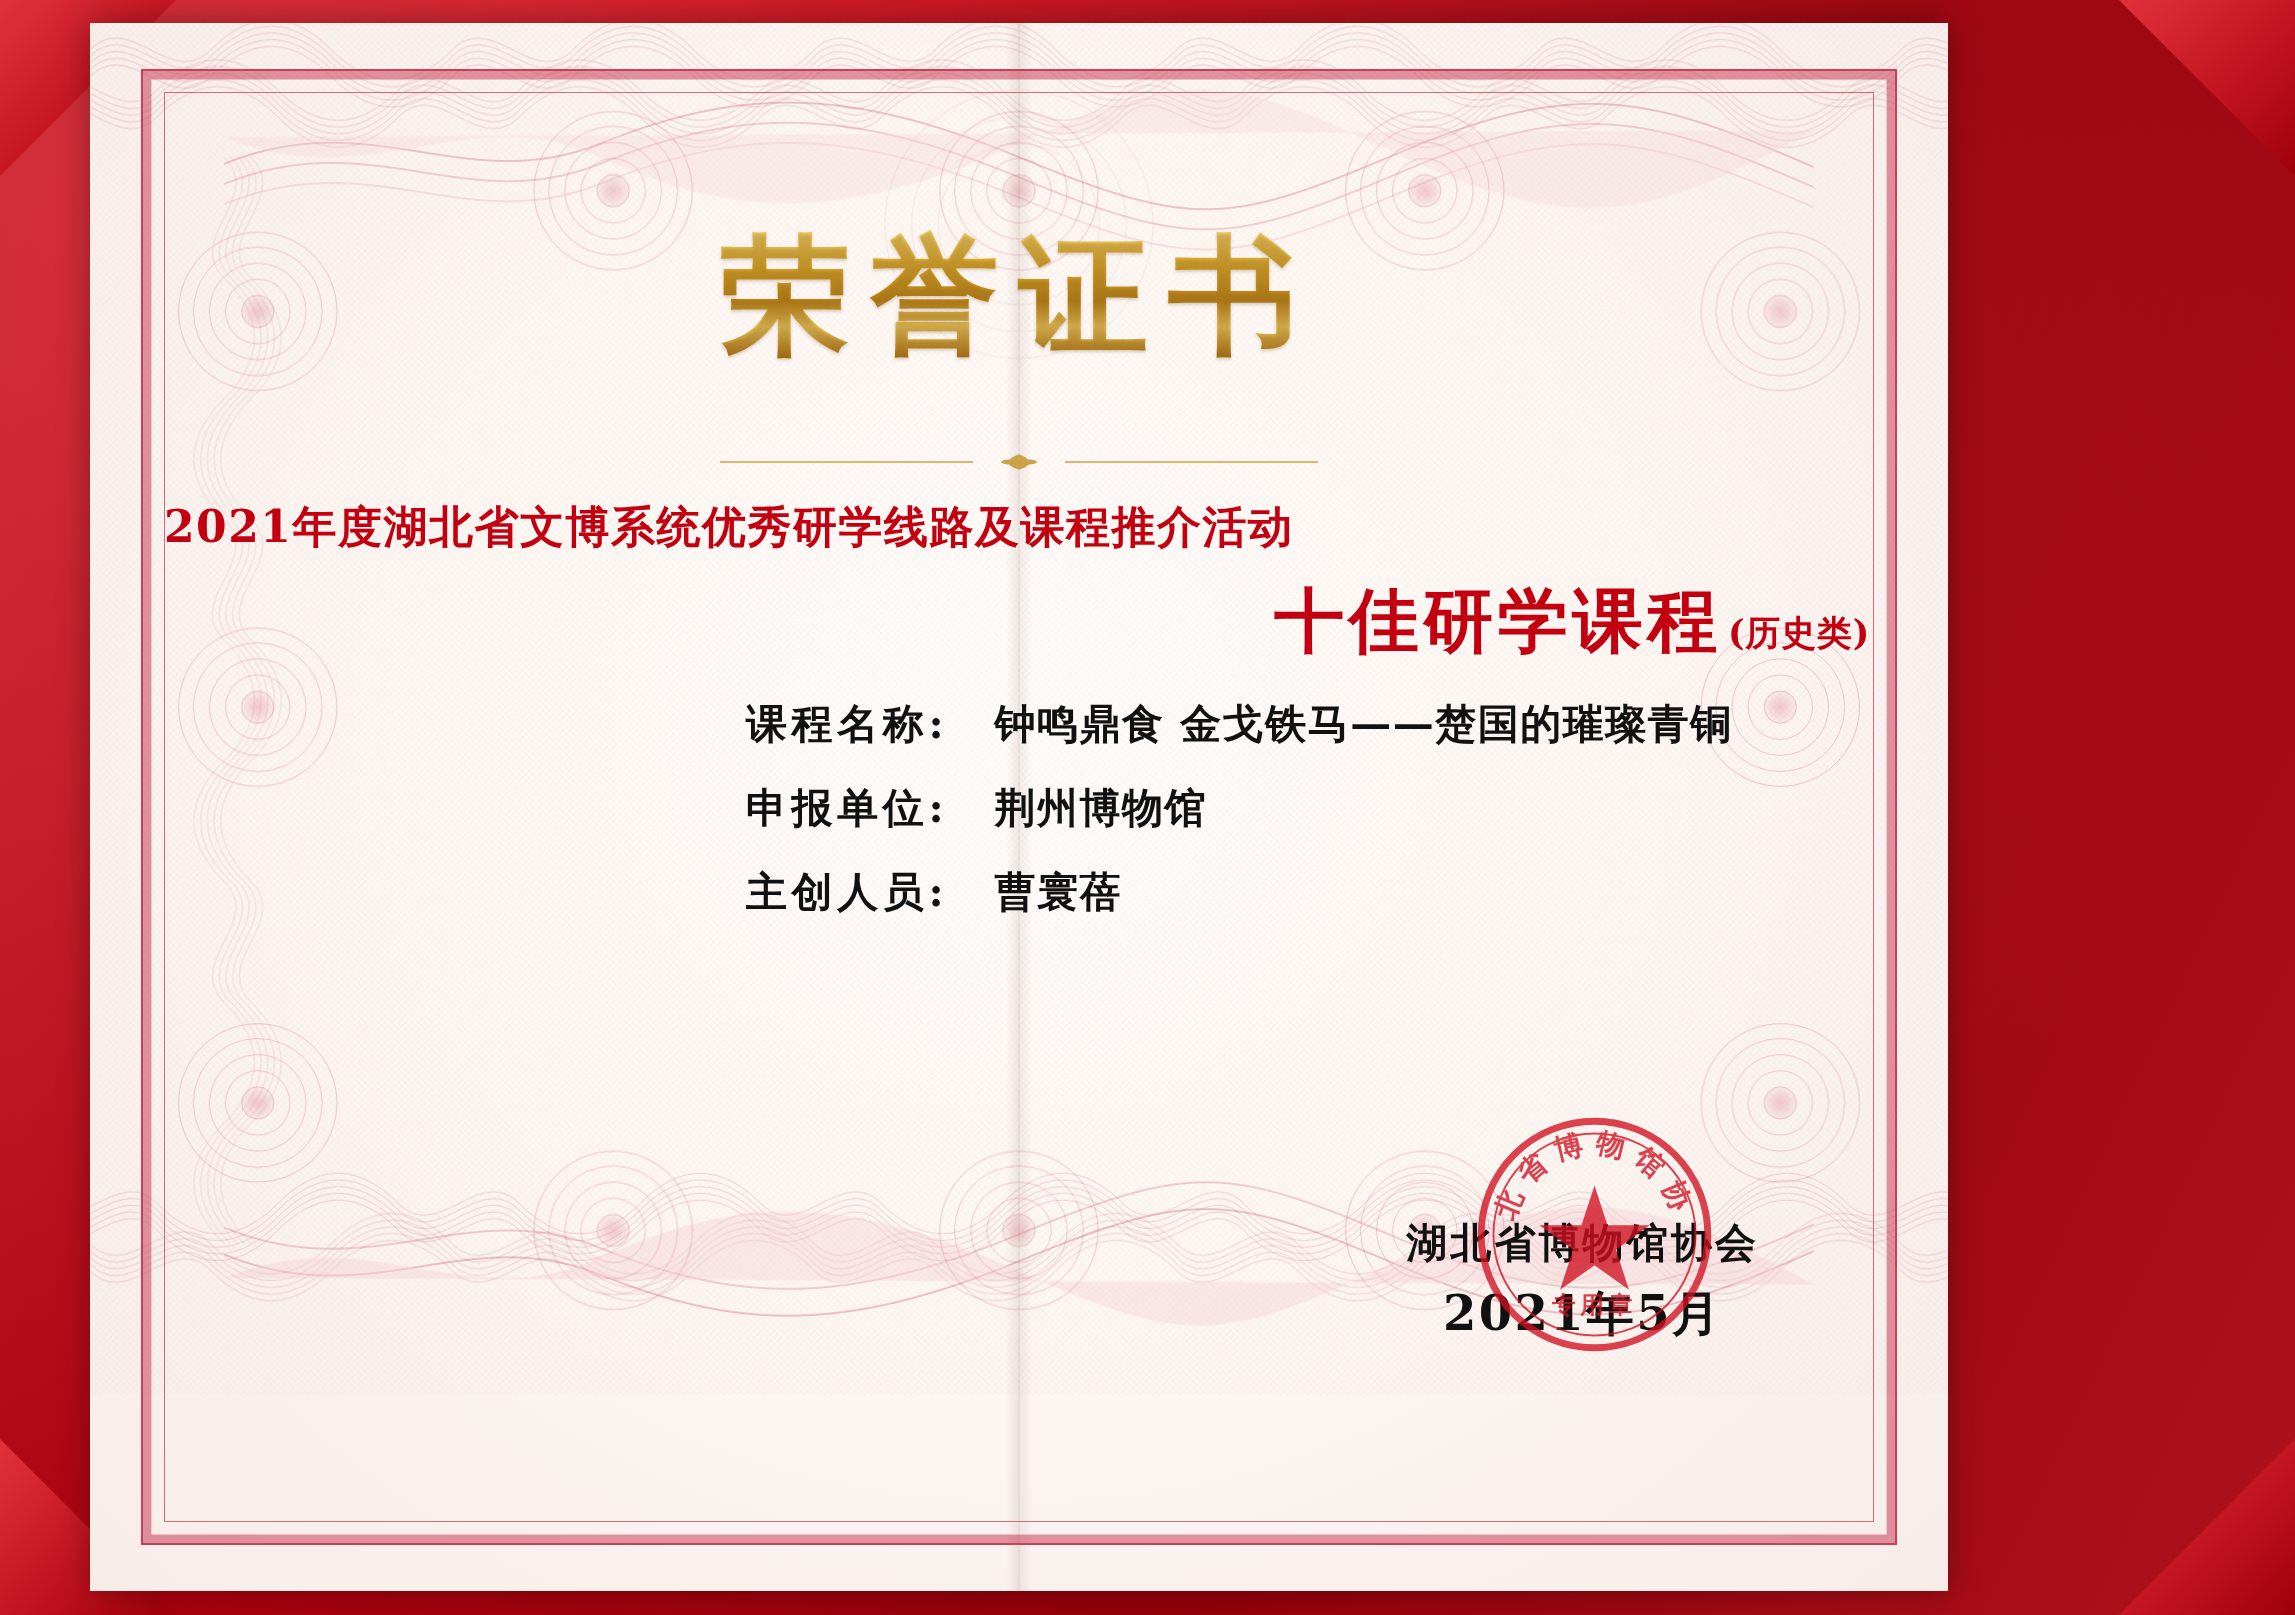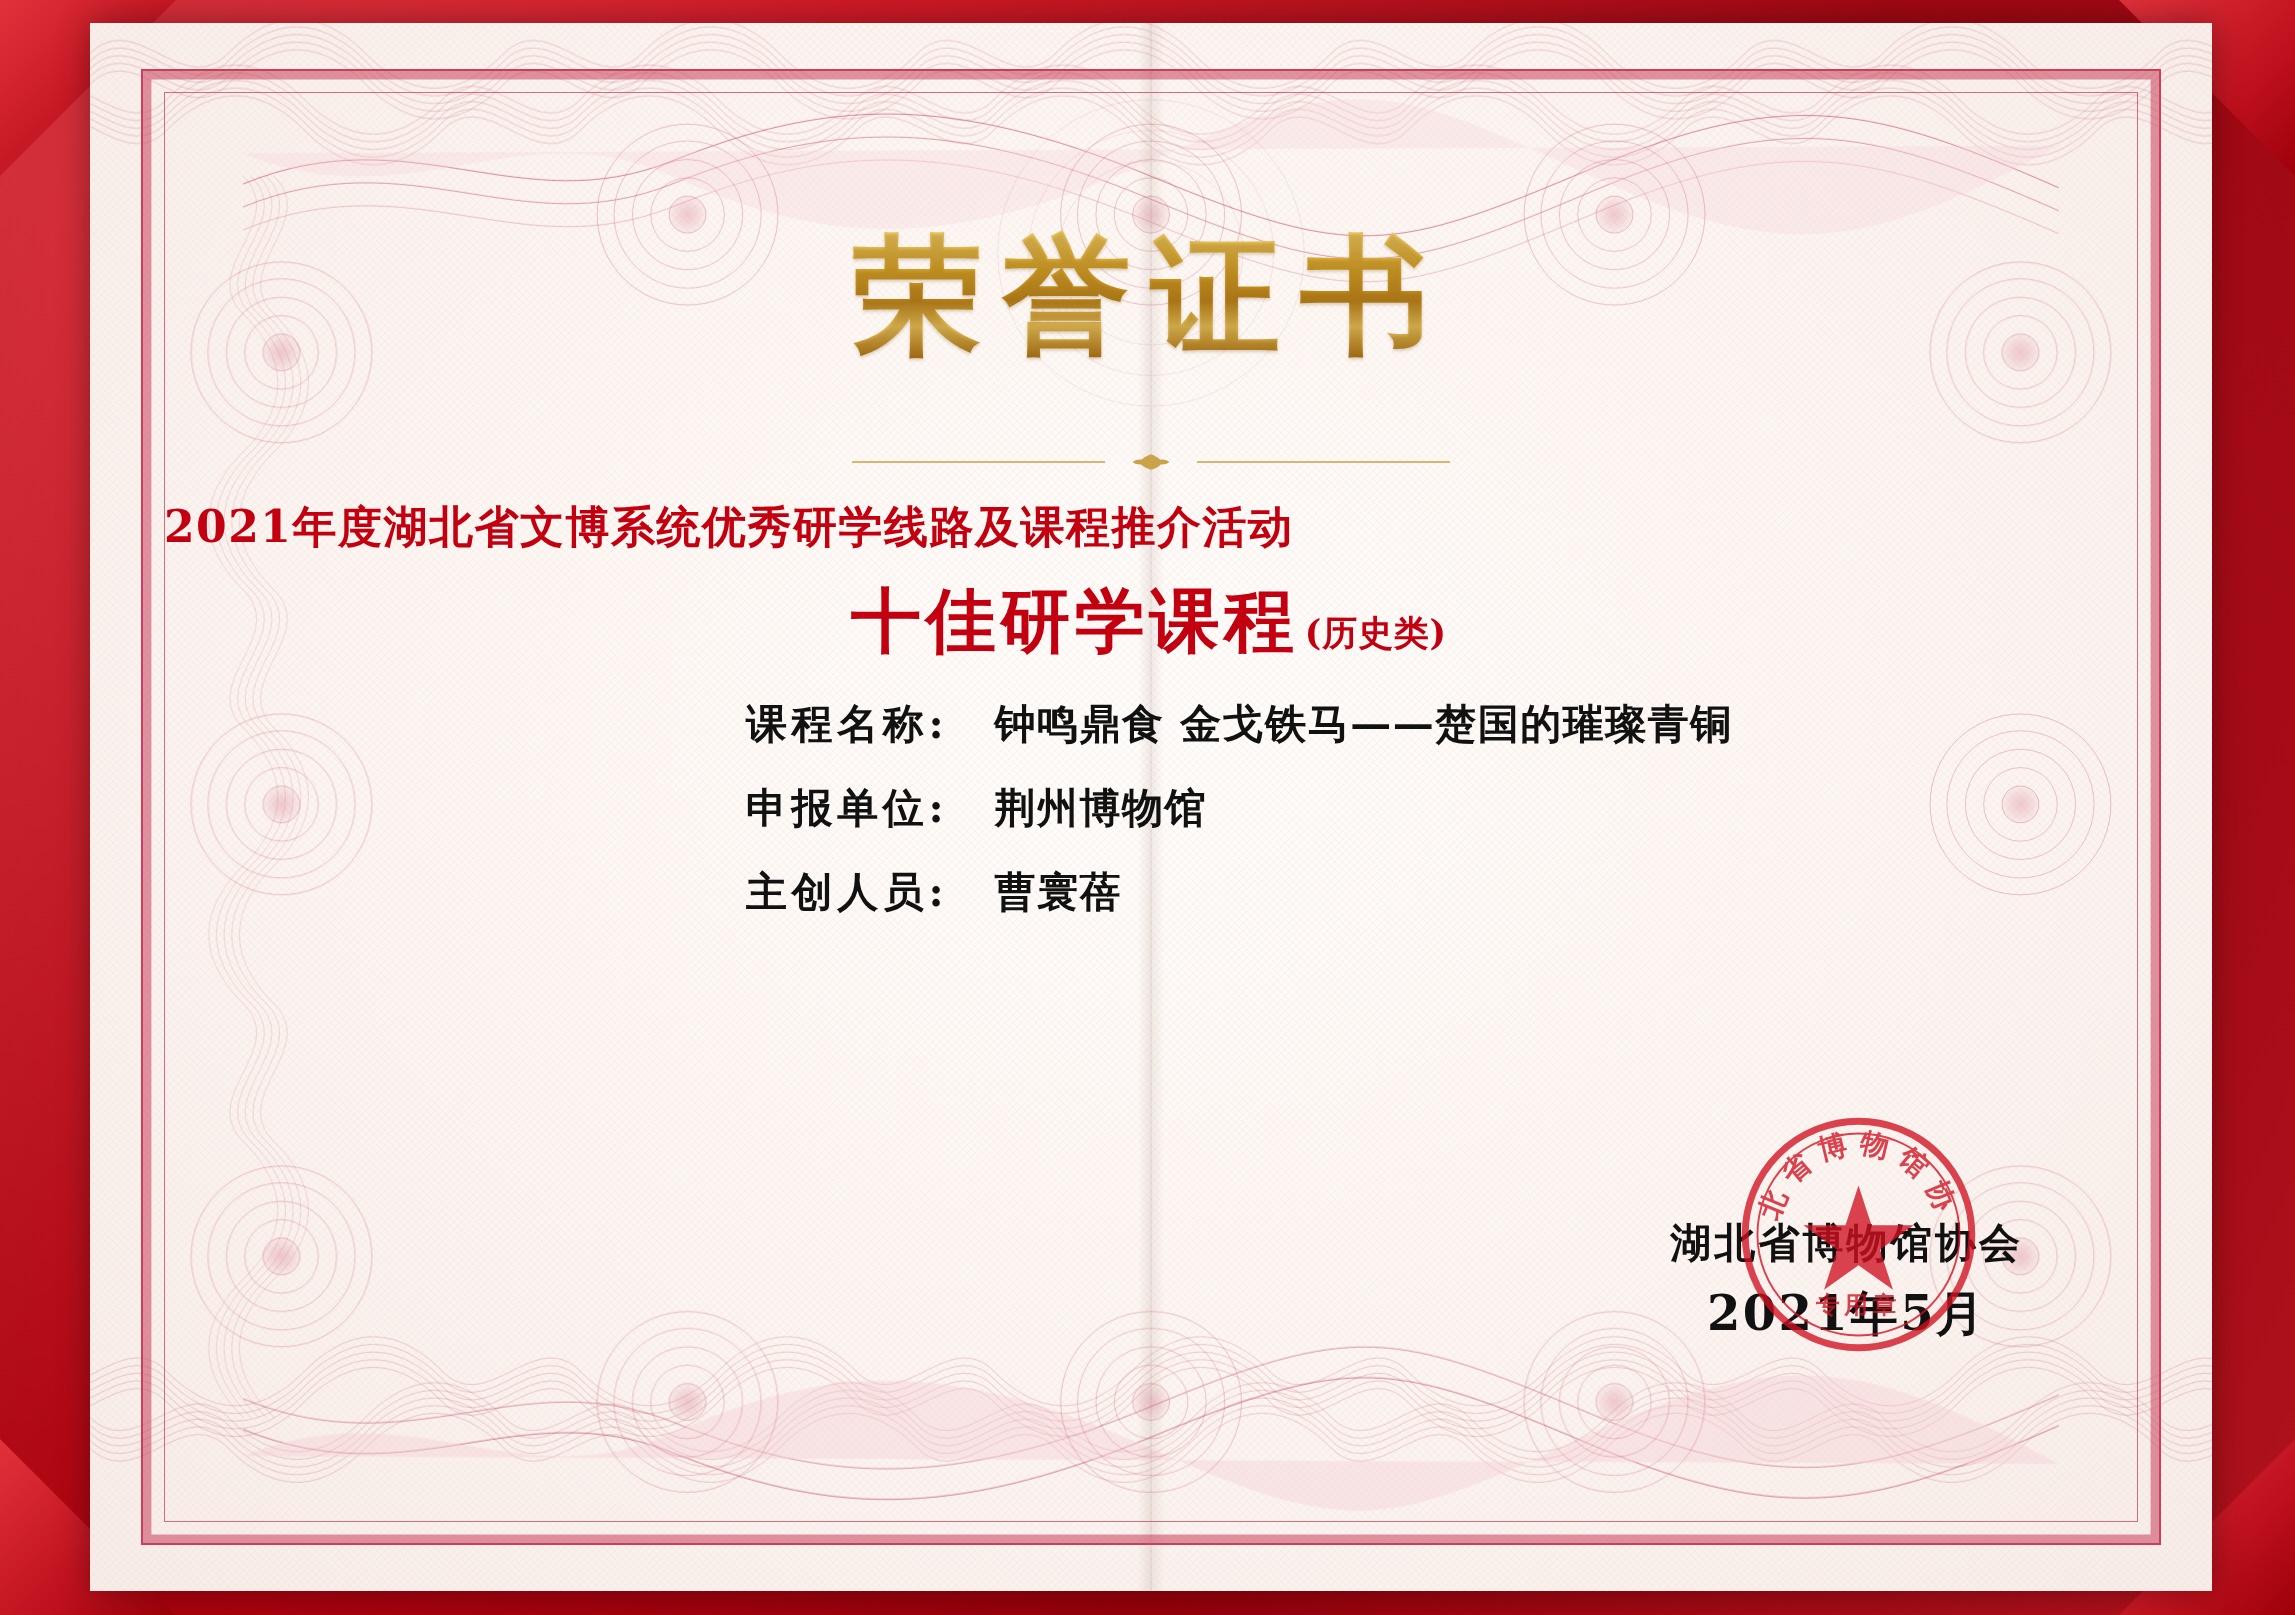--- a/index.html
+++ b/index.html
@@ -38,21 +38,21 @@
   .corner.tl { left: 0; top: 0; clip-path: polygon(0 0, 100% 0, 0 100%); }
   .corner.tr { right: 0; top: 0; clip-path: polygon(100% 0, 100% 100%, 0 0); }
   .corner.bl { left: 0; bottom: 0; clip-path: polygon(0 0, 0 100%, 100% 100%); }
   .corner.br { right: 0; bottom: 0; clip-path: polygon(100% 0, 100% 100%, 0 100%); }
 
   
   .paper {
     position: absolute;
     left: 90px;
     top: 23px;
-    width: 2122px;
+    width: 1858px;
     height: 1568px;
     background:
       radial-gradient(ellipse at 50% 45%, #fffdfb 0%, #fdf7f3 45%, #f7ece8 100%);
     box-shadow: 0 0 29px rgba(0,0,0,0.35);
   }
 
   
   .crease {
     position: absolute;
     left: 50%;
@@ -151,21 +151,21 @@
     font-size: 44px;
     letter-spacing: 1.5px;
     color: #c2000f;
   }
 
   .award-line {
     position: absolute;
     left: 0;
     right: 4px;
     top: 483px;
-    text-align: center;
+    text-align: right;
     color: #c2000f;
     white-space: nowrap;
   }
   .award-main {
     font-family: "DejaVu Serif", "Liberation Serif", serif;
     font-weight: 700;
     font-size: 70px;
     letter-spacing: 4.6px;
   }
   .award-sub {

